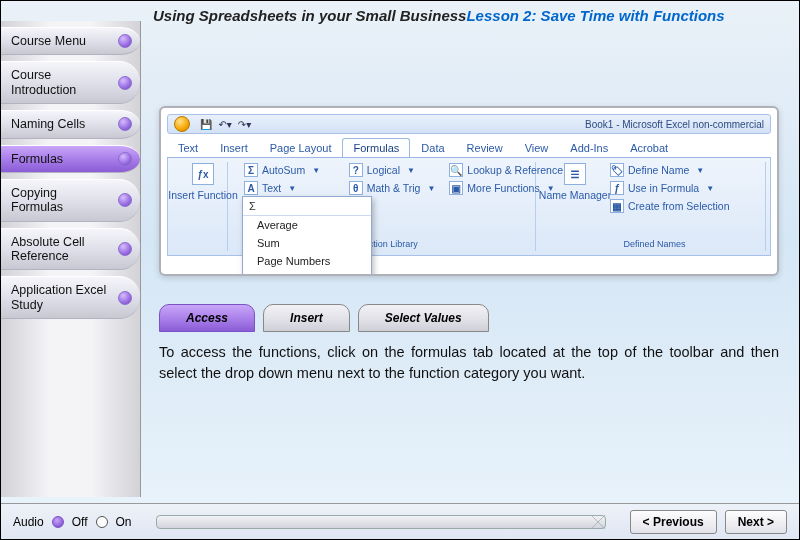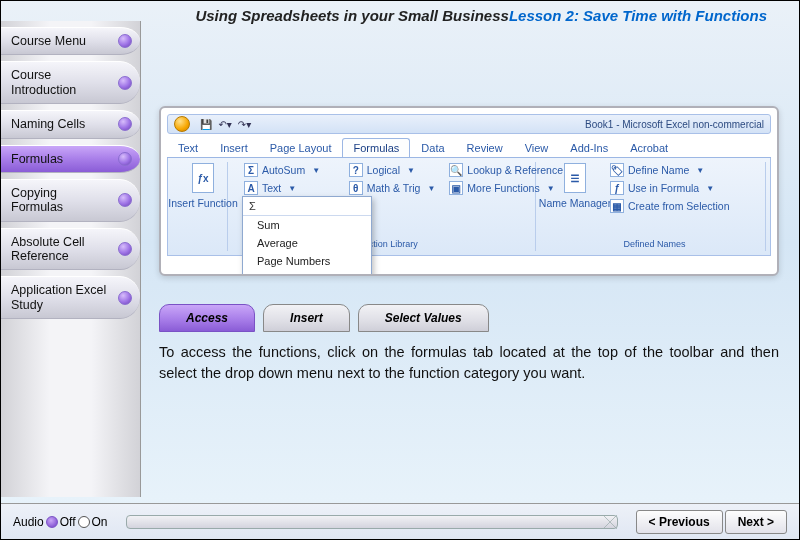--- a/index.html
+++ b/index.html
@@ -6,21 +6,21 @@
   body {
     width: 800px; height: 540px;
     font-family: "Trebuchet MS", Arial, sans-serif;
     background: linear-gradient(180deg, #eaf1f8 0%, #d5e6f5 45%, #eaf4fb 100%);
     position: relative; overflow: hidden;
     border: 1px solid #000;
   }
   
   .header {
     position: absolute; top: 6px; left: 152px; right: 32px;
-    display: flex; justify-content: flex-end; align-items: baseline;
+    display: flex; justify-content: flex-start; align-items: baseline;
   }
   .course-title { font-weight: bold; font-style: italic; font-size: 15px; color: #222; }
   .lesson-title { font-weight: bold; font-style: italic; font-size: 15px; color: #0066cc; }
 
   
   .sidebar {
     position: absolute; left: 0; top: 20px; width: 140px; bottom: 42px;
     display: flex; flex-direction: column; gap: 6px;
     background: linear-gradient(90deg, #d2d2d7 0%, #f4f4f7 35%, #f4f4f7 65%, #d2d2d7 100%);
     border-right: 1px solid #999;
@@ -86,21 +86,21 @@
     border:1px solid #a9c0e8; border-top:none;
     padding:4px; height:98px; position:relative;
   }
   .rgroup { border-right:1px solid #b9cdec; padding:0 6px; display:flex; flex-direction:column; gap:2px; position:relative; }
   .rgroup:last-child { border-right:none; }
   .rgroup .glabel { position:absolute; bottom:2px; left:0; right:0; text-align:center;
     font-size:9px; color:#2b5aa8; }
   .rbtn { display:flex; align-items:center; gap:4px; padding:1px 2px;
     color:#2b5aa8; font-size:10.5px; white-space:nowrap; }
   .rbtn.big { flex-direction:column; align-items:center; width:50px; }
-  .rbtn.big .ico { width:22px; height:30px; }
+  .rbtn.big .ico { width:22px; height:22px; }
   .ico { width:14px; height:14px; display:inline-flex; align-items:center; justify-content:center;
     border:1px solid #8fb0de; background:#fff; font-weight:bold; color:#2b5aa8; font-size:10px; }
   .chev { font-size:8px; color:#2b5aa8; margin-left:3px; }
 
   
   .dropdown {
     position:absolute; top:38px; left:74px; width:130px;
     background:#fff; border:1px solid #8fa9d0; box-shadow:2px 3px 6px rgba(0,0,0,.25);
     z-index:5; font-size:11px;
   }
@@ -122,21 +122,21 @@
   .body-text {
     margin-top:10px; font-size:14.5px; line-height:1.45; text-align:justify;
     color:#111;
   }
 
   
   .footer {
     position:absolute; left:0; right:0; bottom:0; height:36px;
     border-top:1px solid #999;
     background:linear-gradient(180deg,#edf1f8 0%, #e0e7f3 100%);
-    display:flex; align-items:center; padding:0 12px; gap:2px;
+    display:flex; align-items:center; padding:0 12px; gap:8px;
   }
   .audio-label { font-size:12px; }
   .radio { width:12px; height:12px; border-radius:50%; border:1px solid #555;
     display:inline-block; vertical-align:middle; background:#fff; }
   .radio.filled { background: radial-gradient(circle at 40% 35%, #caa7f7, #8a5cd6 70%); border-color:#7a52c5; }
   .progress {
     flex:1; margin:0 16px; height:14px;
     background:linear-gradient(180deg,#f2f2f5,#d4d4de);
     border:1px solid #9aa;
     border-radius:4px;
@@ -295,22 +295,22 @@
               <span class="ico">▦</span>
               <span>Create from Selection</span>
             </div>
           </div>
         </div>
         <span class="glabel">Defined Names</span>
       </div>
 
       <div class="dropdown">
         <div class="dd-head">Σ</div>
+        <div class="dd-item">Average</div>
         <div class="dd-item">Sum</div>
-        <div class="dd-item">Average</div>
         <div class="dd-item">Page Numbers</div>
         <div class="dd-item">Max</div>
 
       </div>
     </div>
   </div>
 
   <div class="ctabs">
     <div class="ctab active">Access</div>
     <div class="ctab">Insert</div>

